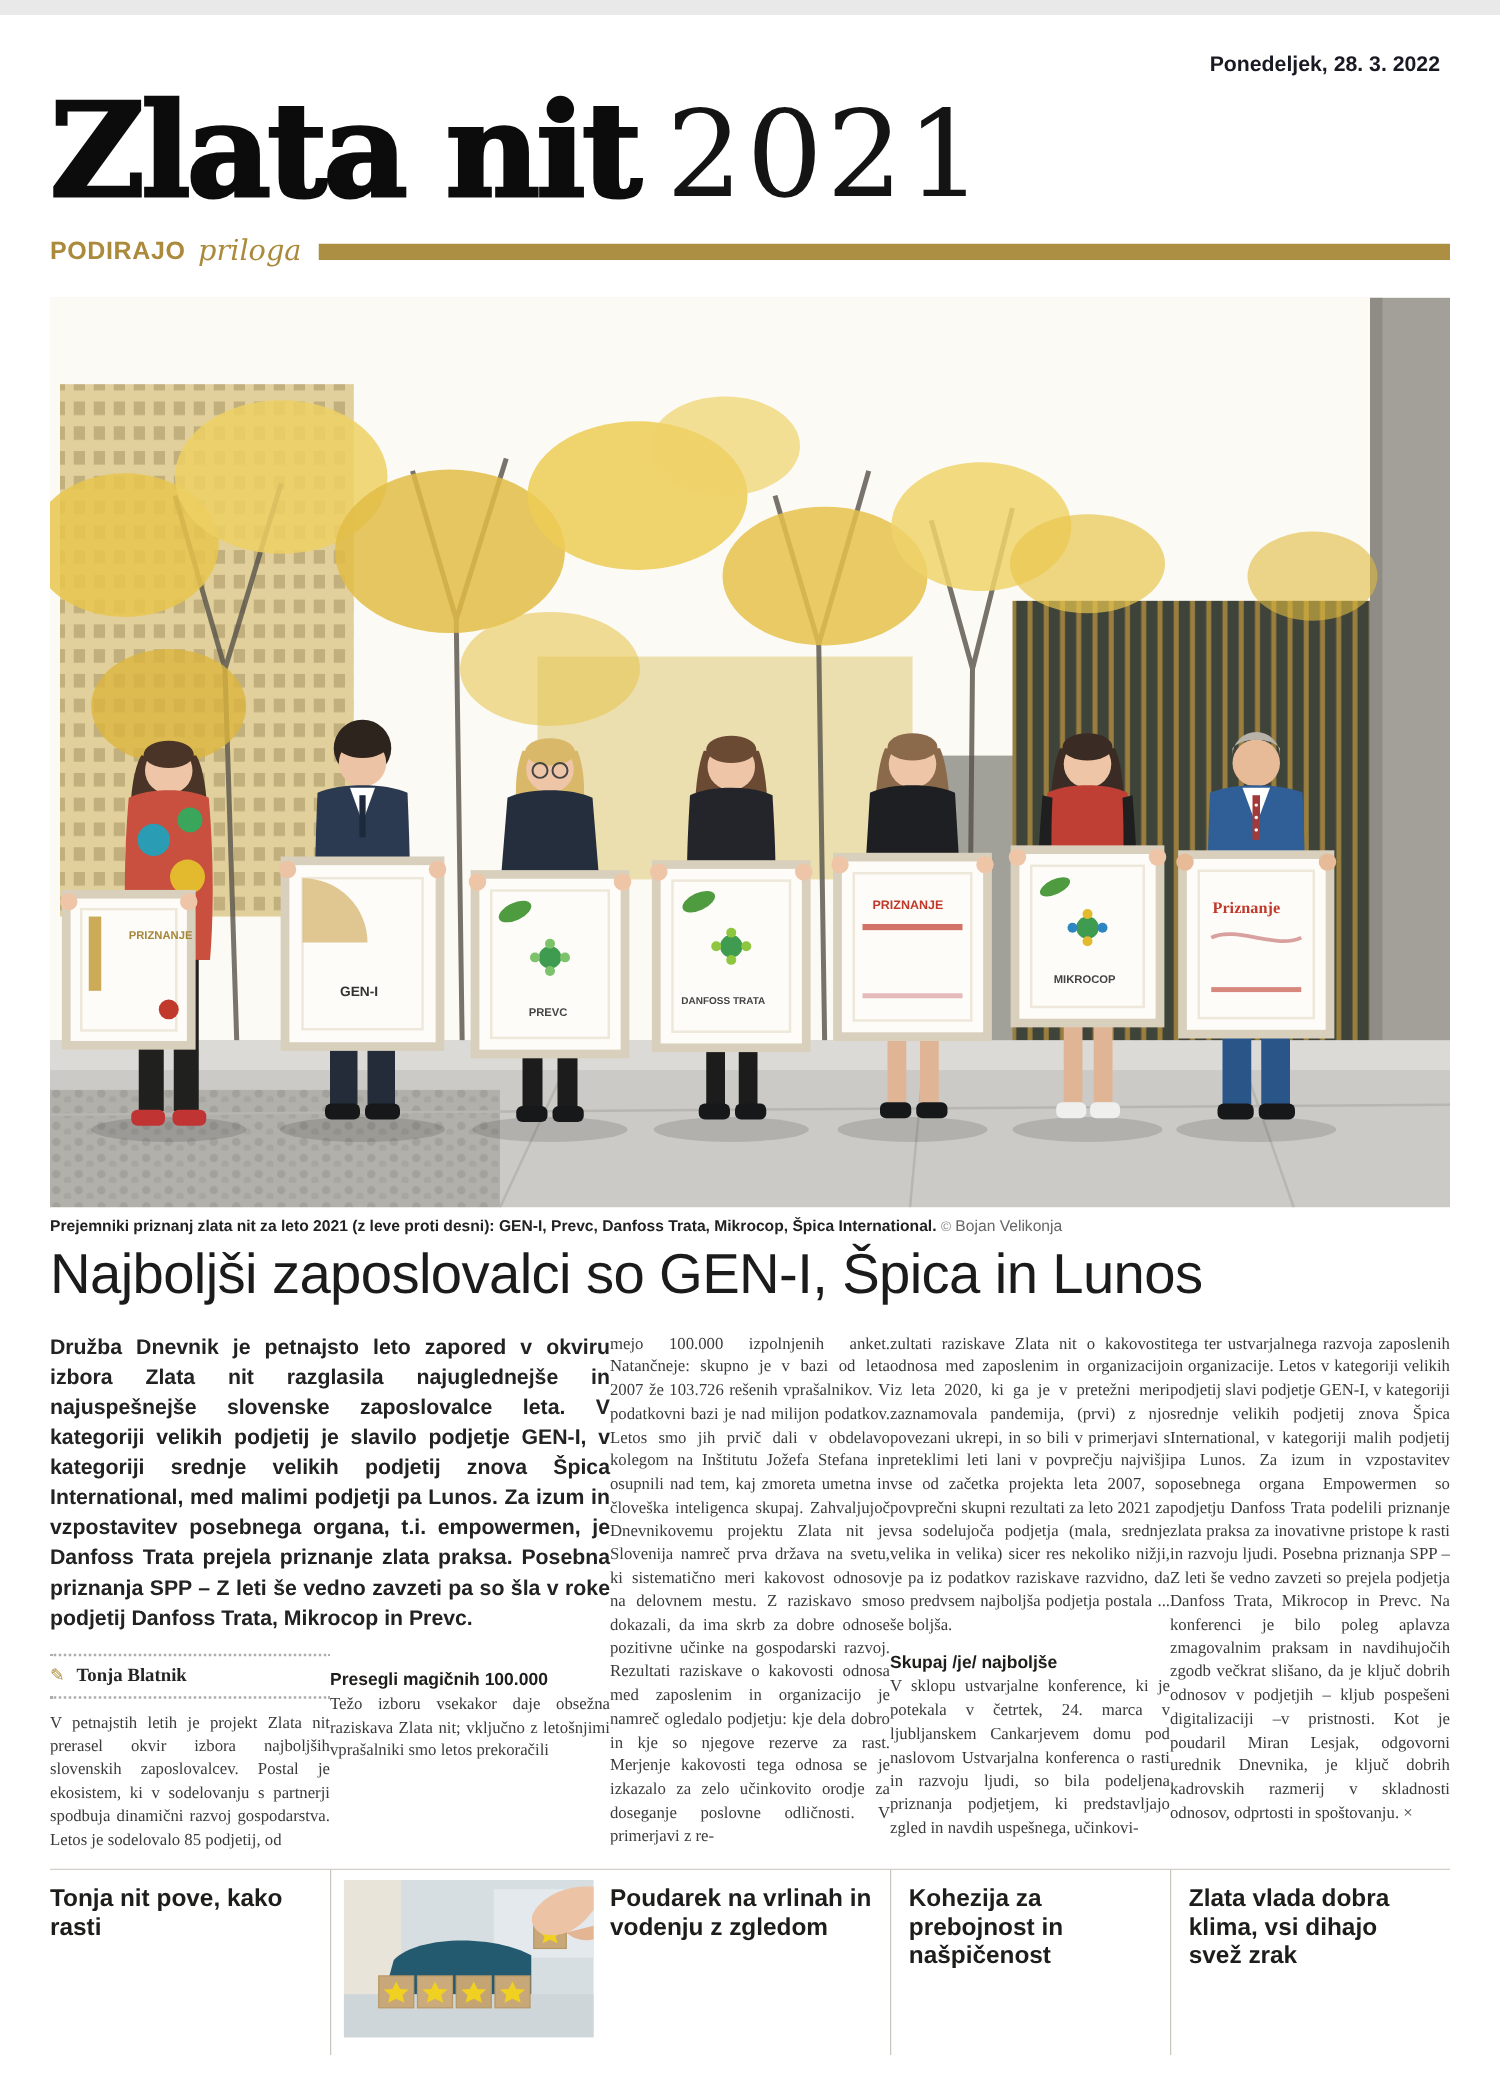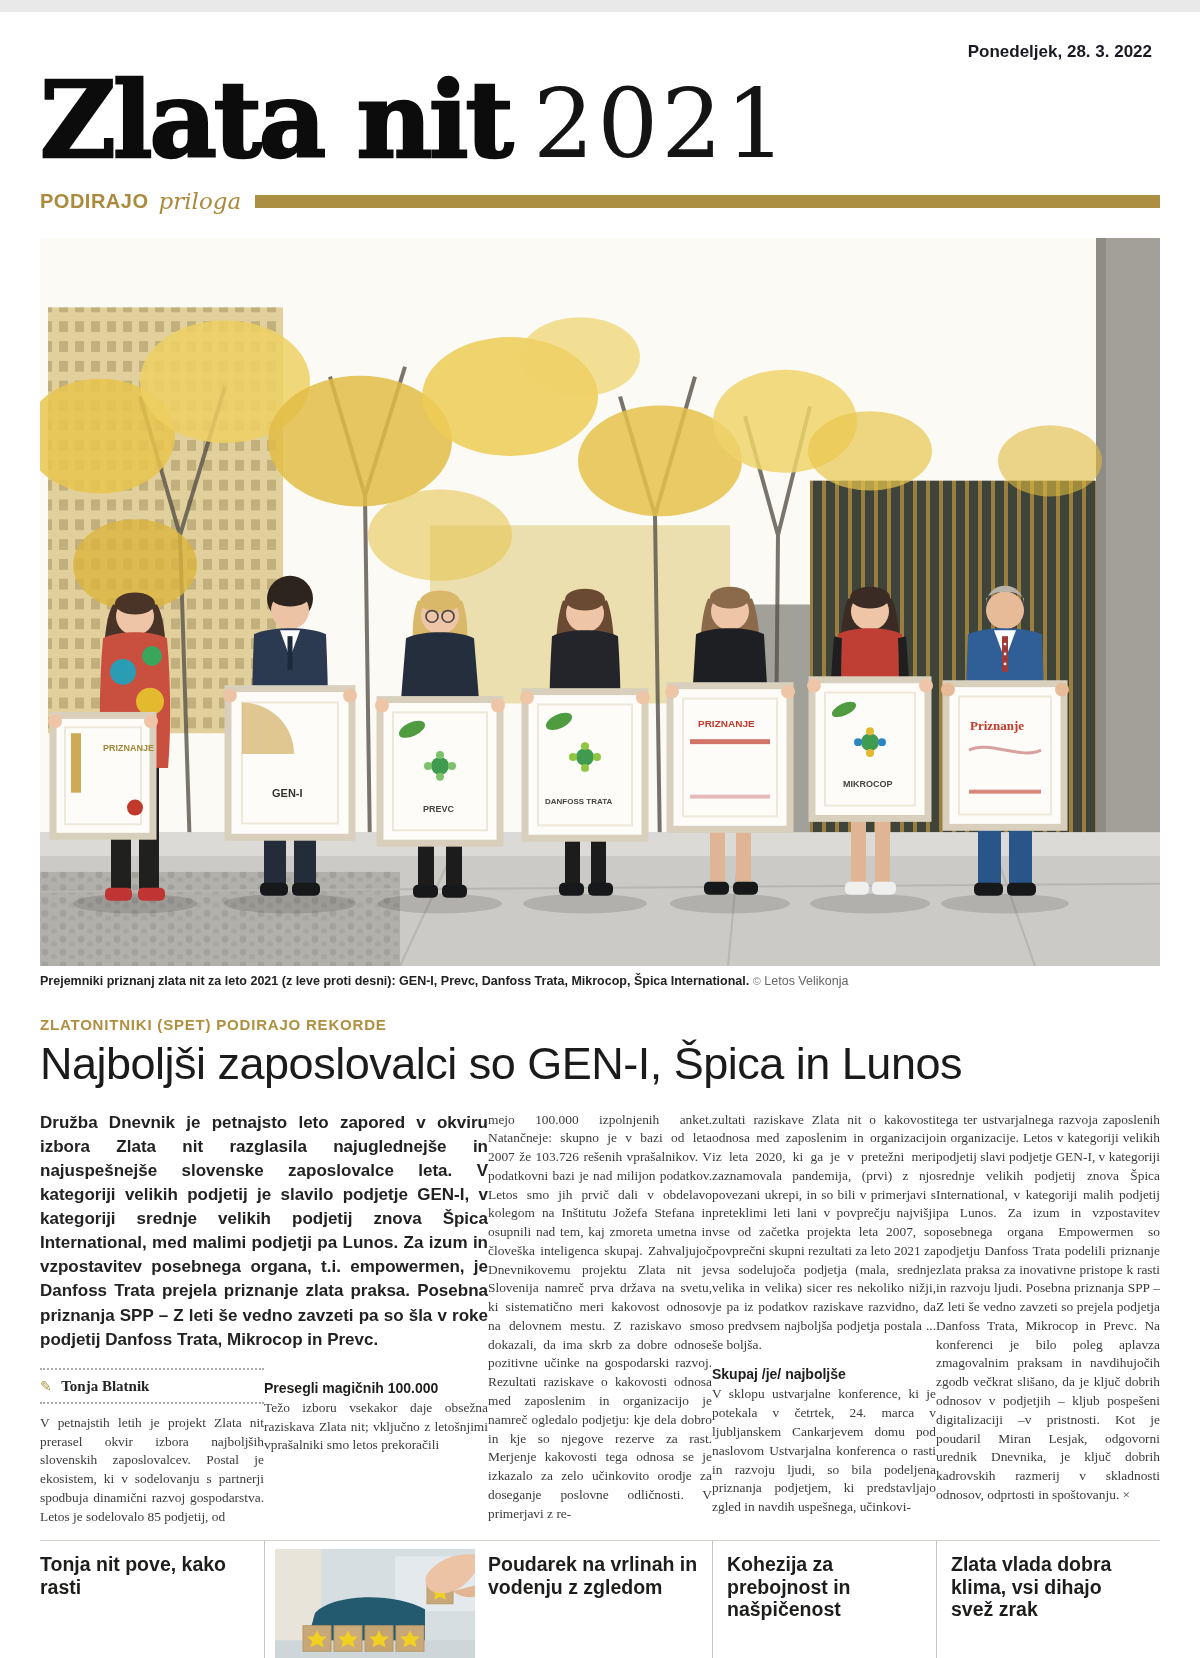--- a/index.html
+++ b/index.html
@@ -325,25 +325,24 @@
             <circle cx="57" cy="104" r="7" fill="#e8bb98"></circle>
         </g>
       </g>
     </svg>
   </div>
 
   <div class="caption">
     <span>Prejemniki priznanj zlata nit za leto 2021 (z leve proti desni): GEN-I, Prevc, Danfoss Trata, Mikrocop, Špica International.</span>
     <span class="credit">
       <span class="credit-icon">©</span>
-      <span>Letos Velikonja</span>
+      <span>Bojan Velikonja</span>
     </span>
   </div>
 
-  <div class="kicker">ZLATONITNIKI (SPET) PODIRAJO REKORDE</div>
   <h1 class="headline">Najboljši zaposlovalci so GEN-I, Špica in Lunos</h1>
 
   <div class="article">
     <p class="lead">Družba Dnevnik je petnajsto leto zapored v okviru izbora Zlata nit razglasila najuglednejše in najuspešnejše slovenske zaposlovalce leta. V kategoriji velikih podjetij je slavilo podjetje GEN-I, v kategoriji srednje velikih podjetij znova Špica International, med malimi podjetji pa Lunos. Za izum in vzpostavitev posebnega organa, t.i. empowermen, je Danfoss Trata prejela priznanje zlata praksa. Posebna priznanja SPP – Z leti še vedno zavzeti pa so šla v roke podjetij Danfoss Trata, Mikrocop in Prevc.</p>
 
     <div class="colA">
       <div class="author-block">
         <span class="pencil">✎</span>
         <span class="author-name">Tonja Blatnik</span>
       </div>

